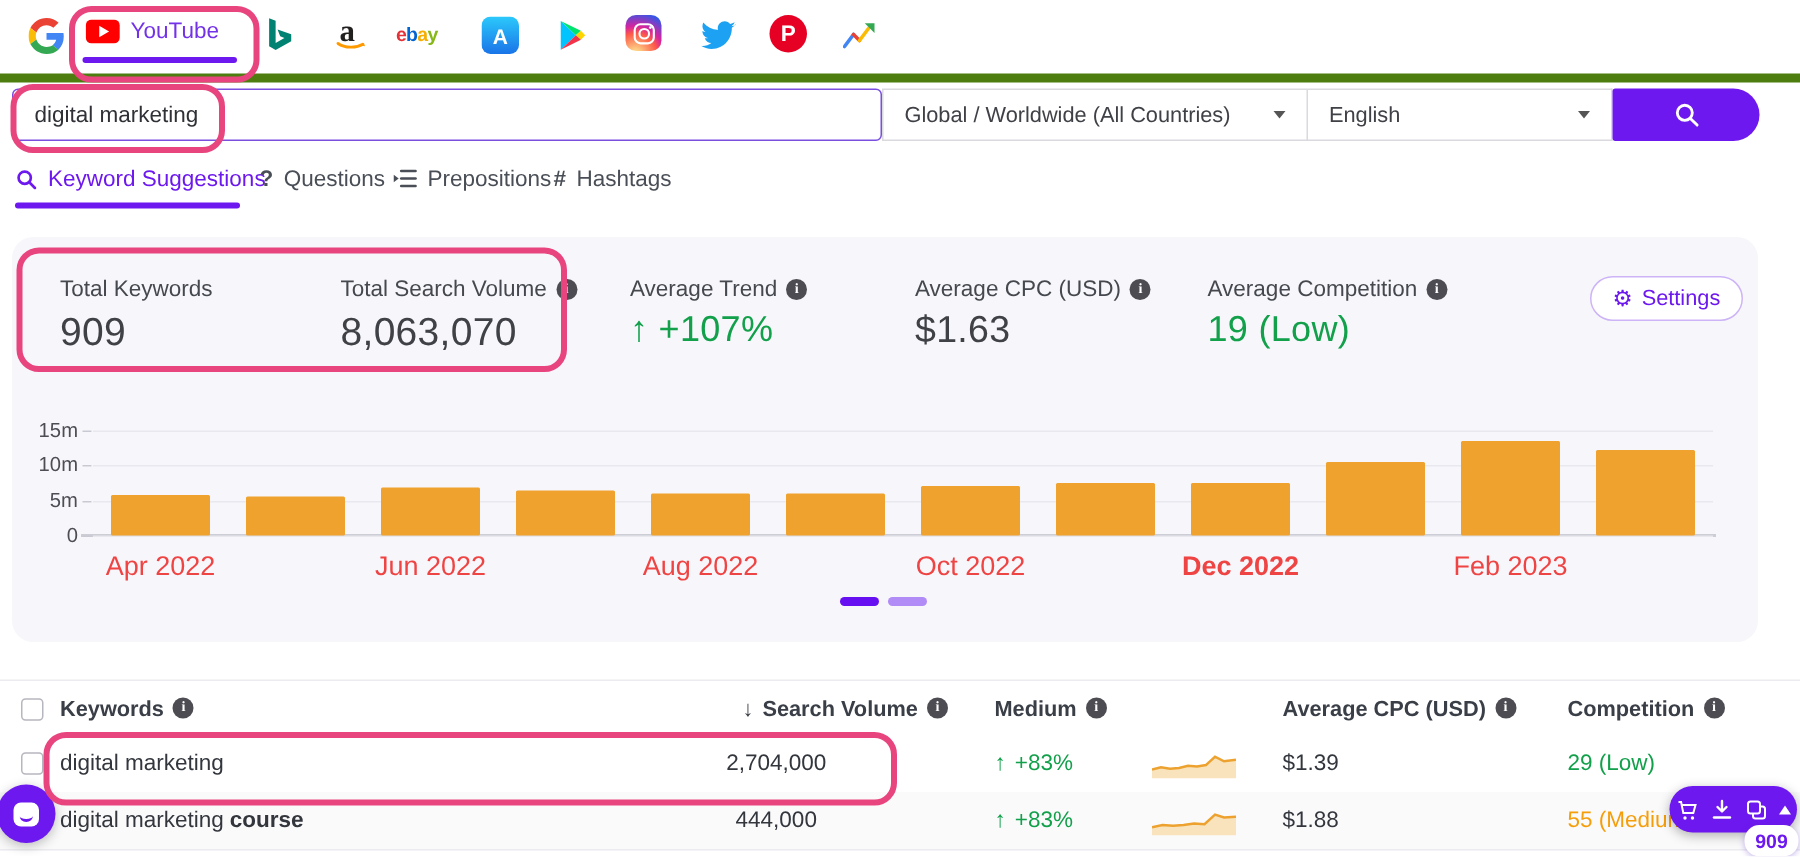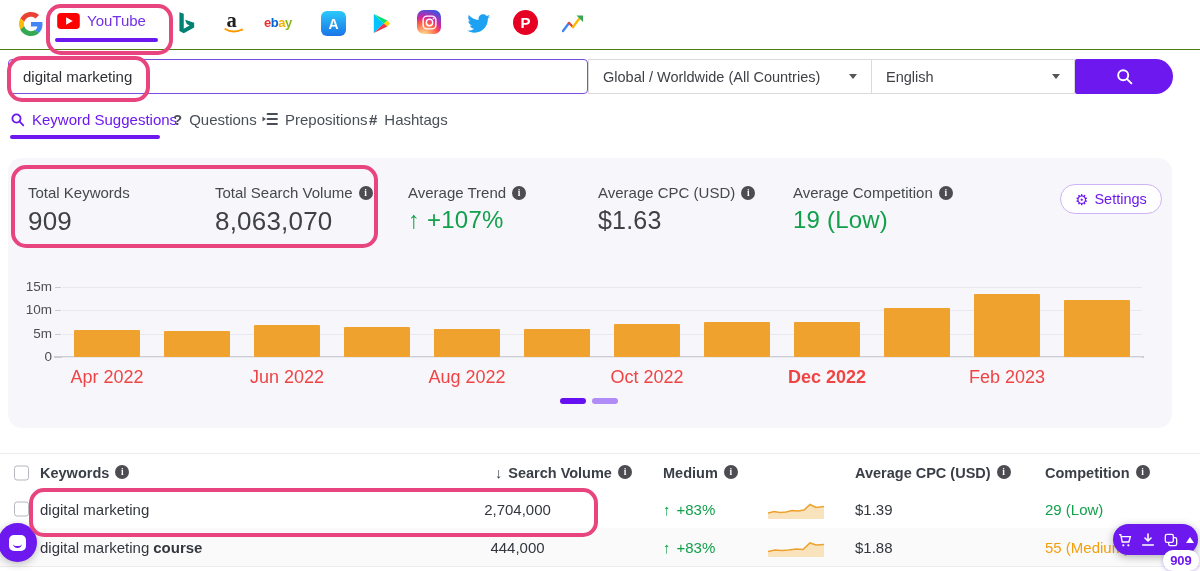--- a/index.html
+++ b/index.html
@@ -1,20 +1,20 @@
 <!DOCTYPE html>
 <html><head>
 <meta charset="utf-8">
 <style>
   html,body{margin:0;padding:0;background:#fff;}
   .screen{position:relative;width:1200px;height:571px;background:#fff;overflow:hidden;
           font-family:"Liberation Sans",sans-serif;color:#3b3d42;}
 
   
-  .top-bar{position:absolute;top:0;left:0;width:1200px;height:49px;background:#fff;border-bottom:1px solid #4d7c0f;}
+  .top-bar{position:absolute;top:0;left:0;width:1200px;height:49px;background:#fff;border-bottom:6px solid #4d7c0f;}
   .plat{position:absolute;display:flex;align-items:center;justify-content:center;cursor:pointer;}
   .yt-tab{position:absolute;left:57px;top:12px;display:flex;align-items:center;gap:7px;}
   .yt-label{font-size:15px;font-weight:500;color:#7331e8;}
   .yt-underline{position:absolute;left:55px;top:38px;width:103px;height:4px;background:#6d18ef;border-radius:2px;}
   .ebay-txt{font-size:13px;font-weight:700;letter-spacing:-0.5px;}
   .pin-circle{width:25px;height:25px;border-radius:50%;background:#e60023;color:#fff;font-weight:700;font-size:15px;
               display:flex;align-items:center;justify-content:center;}
   .ig{width:24px;height:24px;border-radius:7px;display:flex;align-items:center;justify-content:center;
       background:radial-gradient(circle at 28% 110%,#fdf497 0%,#fd5949 45%,#d6249f 60%,#285AEB 92%);}
 
@@ -28,21 +28,21 @@
               border-radius:2px 18px 18px 2px;display:flex;align-items:center;justify-content:center;}
 
   
   .tab{position:absolute;top:105px;height:28px;display:flex;align-items:center;gap:7px;font-size:15px;color:#4a4f57;cursor:pointer;}
   .tab.active{color:#6d18ef;font-weight:500;}
   .tab-underline{position:absolute;left:10px;top:135px;width:150px;height:4px;background:#6d18ef;border-radius:2px;}
   .tab-glyph{font-size:15px;font-weight:700;color:#4a4f57;}
 
   
   .panel{position:absolute;left:8px;top:158px;width:1164px;height:270px;background:#f7f7fb;border-radius:14px;}
-  .stat{position:absolute;top:26px;}
+  .stat{position:absolute;top:26px;margin-left:12px;}
   .stat .lab{font-size:15px;color:#45484e;display:flex;align-items:center;gap:6px;white-space:nowrap;}
   .stat .val{margin-top:5px;font-size:26px;font-weight:500;color:#3f4146;letter-spacing:0.2px;}
   .stat .val.green{color:#12a04b;font-size:24px;}
   .info{display:inline-flex;width:14px;height:14px;border-radius:50%;background:#4c4c52;color:#fff;font-size:9.5px;font-weight:700;
         align-items:center;justify-content:center;font-family:"Liberation Serif",serif;cursor:pointer;}
   .settings-btn{position:absolute;left:1052px;top:26px;height:30px;padding:0 14px;border-radius:16px;border:1.5px solid #cdb4f7;
                 background:#fff;color:#6d18ef;font-size:14.5px;display:flex;align-items:center;gap:6px;cursor:pointer;font-family:"Liberation Sans",sans-serif;}
   .gear{font-size:15px;line-height:1;}
 
   

